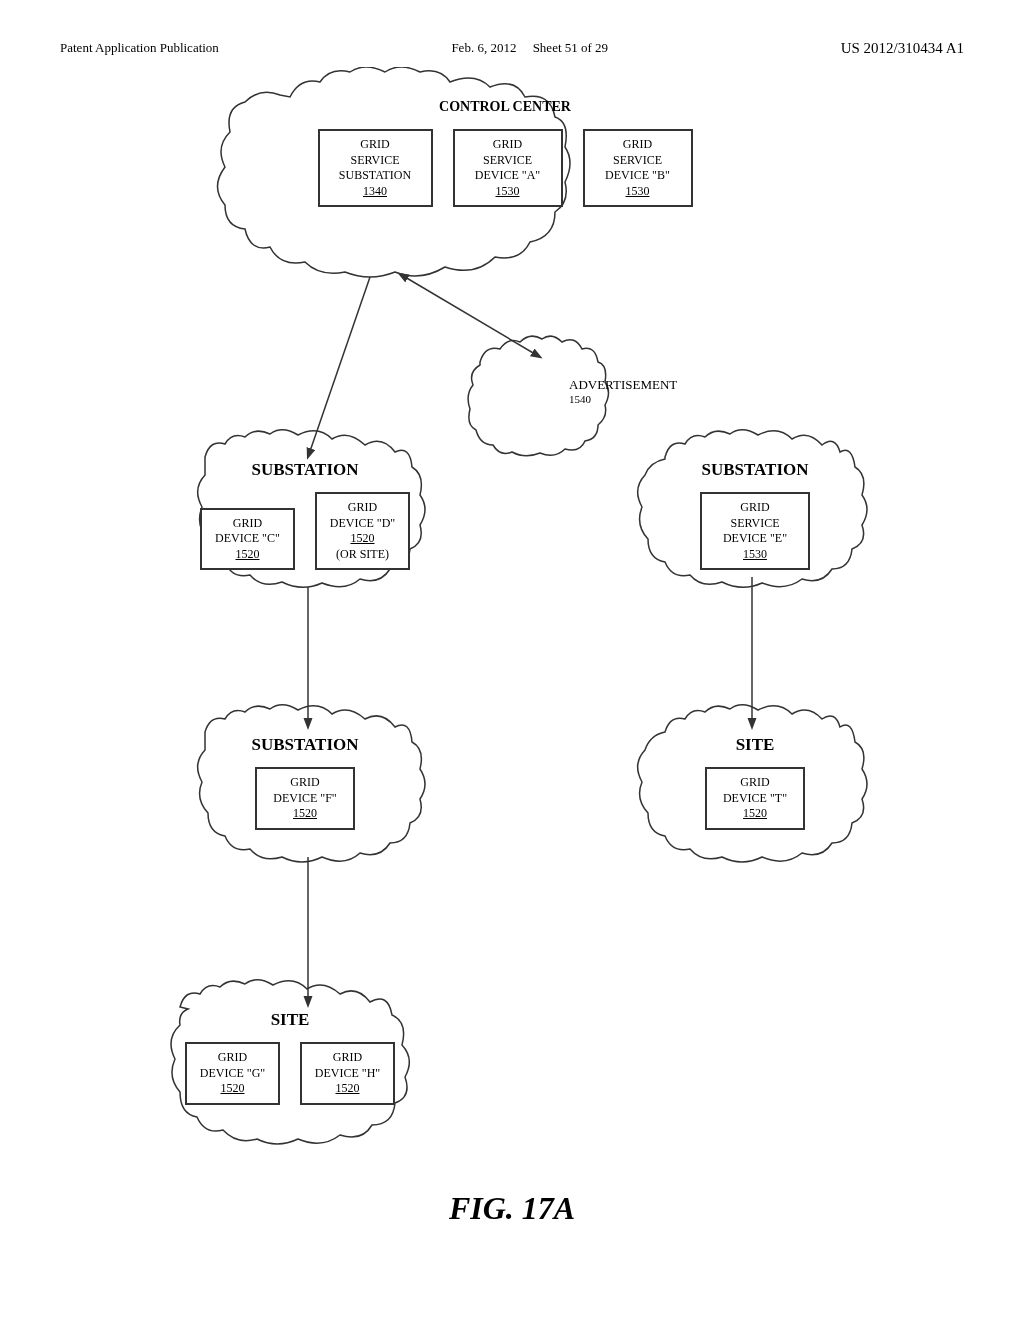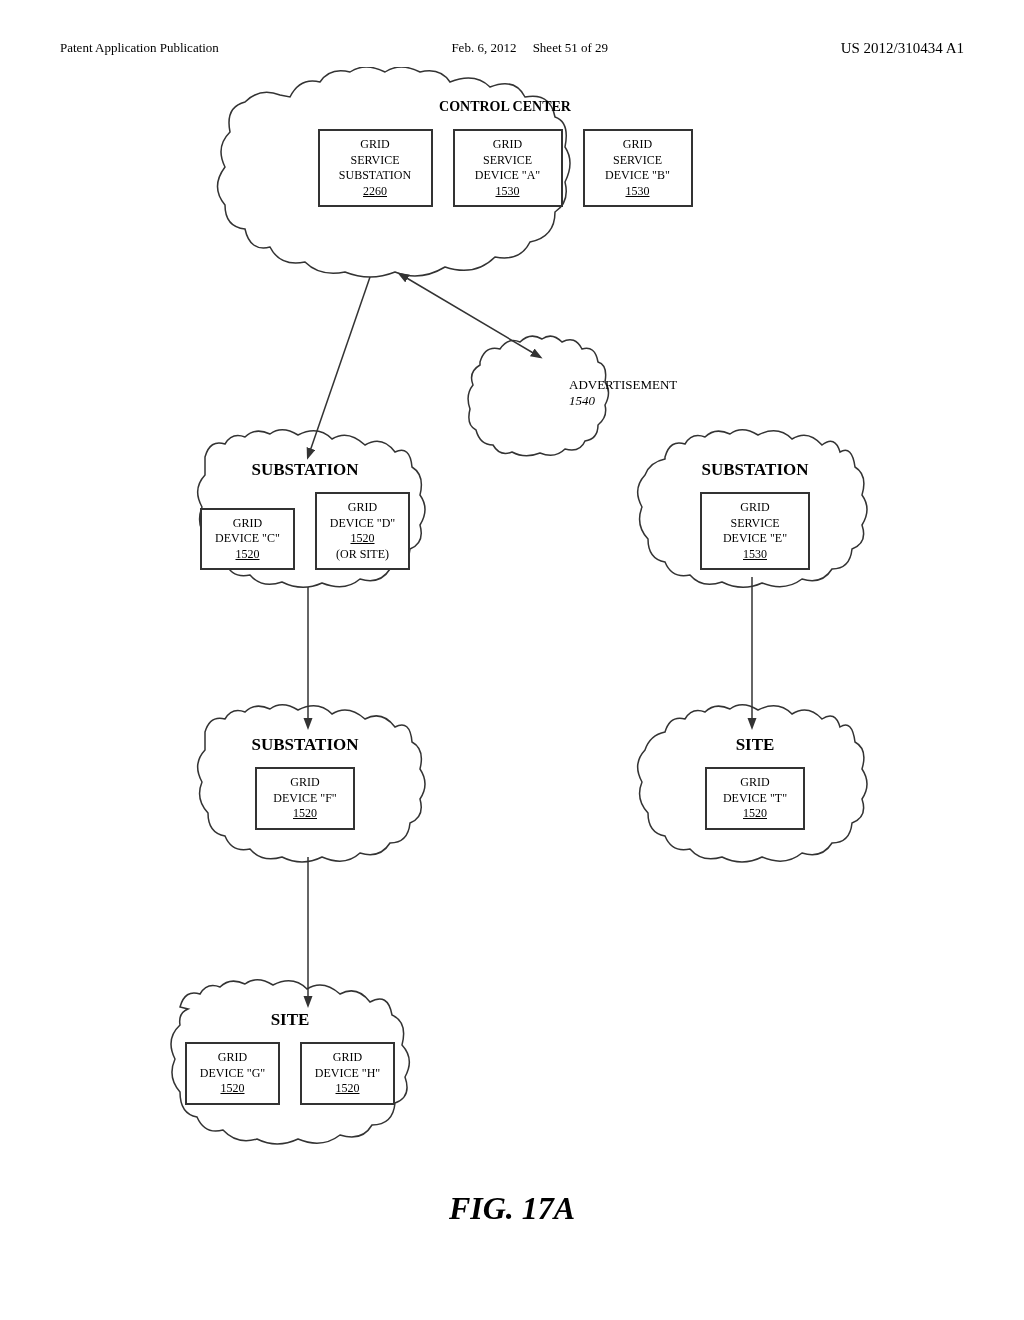--- a/index.html
+++ b/index.html
@@ -172,40 +172,40 @@
       </defs>
     </svg>
 
     <div style="position:absolute; top:22px; left:160px; width:570px; height:190px; display:flex; flex-direction:column; align-items:center;">
       <div class="cloud-label" style="margin-top:10px; font-size:14px;">CONTROL CENTER</div>
       <div class="boxes-row" style="margin-top:8px;">
         <div class="node-box" style="width:115px;">
           <div>GRID</div>
           <div>SERVICE</div>
           <div>SUBSTATION</div>
-          <div class="underline">2260</div>
+          <div class="underline">1340</div>
         </div>
         <div class="node-box" style="width:110px;">
           <div>GRID</div>
           <div>SERVICE</div>
           <div>DEVICE "A"</div>
           <div class="underline">1530</div>
         </div>
         <div class="node-box" style="width:110px;">
           <div>GRID</div>
           <div>SERVICE</div>
           <div>DEVICE "B"</div>
           <div class="underline">1530</div>
         </div>
       </div>
     </div>
 
     <div style="position:absolute; top:310px; left:509px; text-align:left;">
       <div style="font-size:13px;">ADVERTISEMENT</div>
-      <div style="font-size:13px;font-style:italic;">1540</div>
+      <div style="font-size:11px;">1540</div>
     </div>
 
     <div style="position:absolute; top:385px; left:130px; width:230px; height:130px; display:flex; flex-direction:column; align-items:center;">
       <div class="cloud-label" style="margin-top:8px;">SUBSTATION</div>
       <div class="boxes-row" style="margin-top:6px;">
         <div class="node-box" style="width:95px;">
           <div>GRID</div>
           <div>DEVICE "C"</div>
           <div class="underline">1520</div>
         </div>

